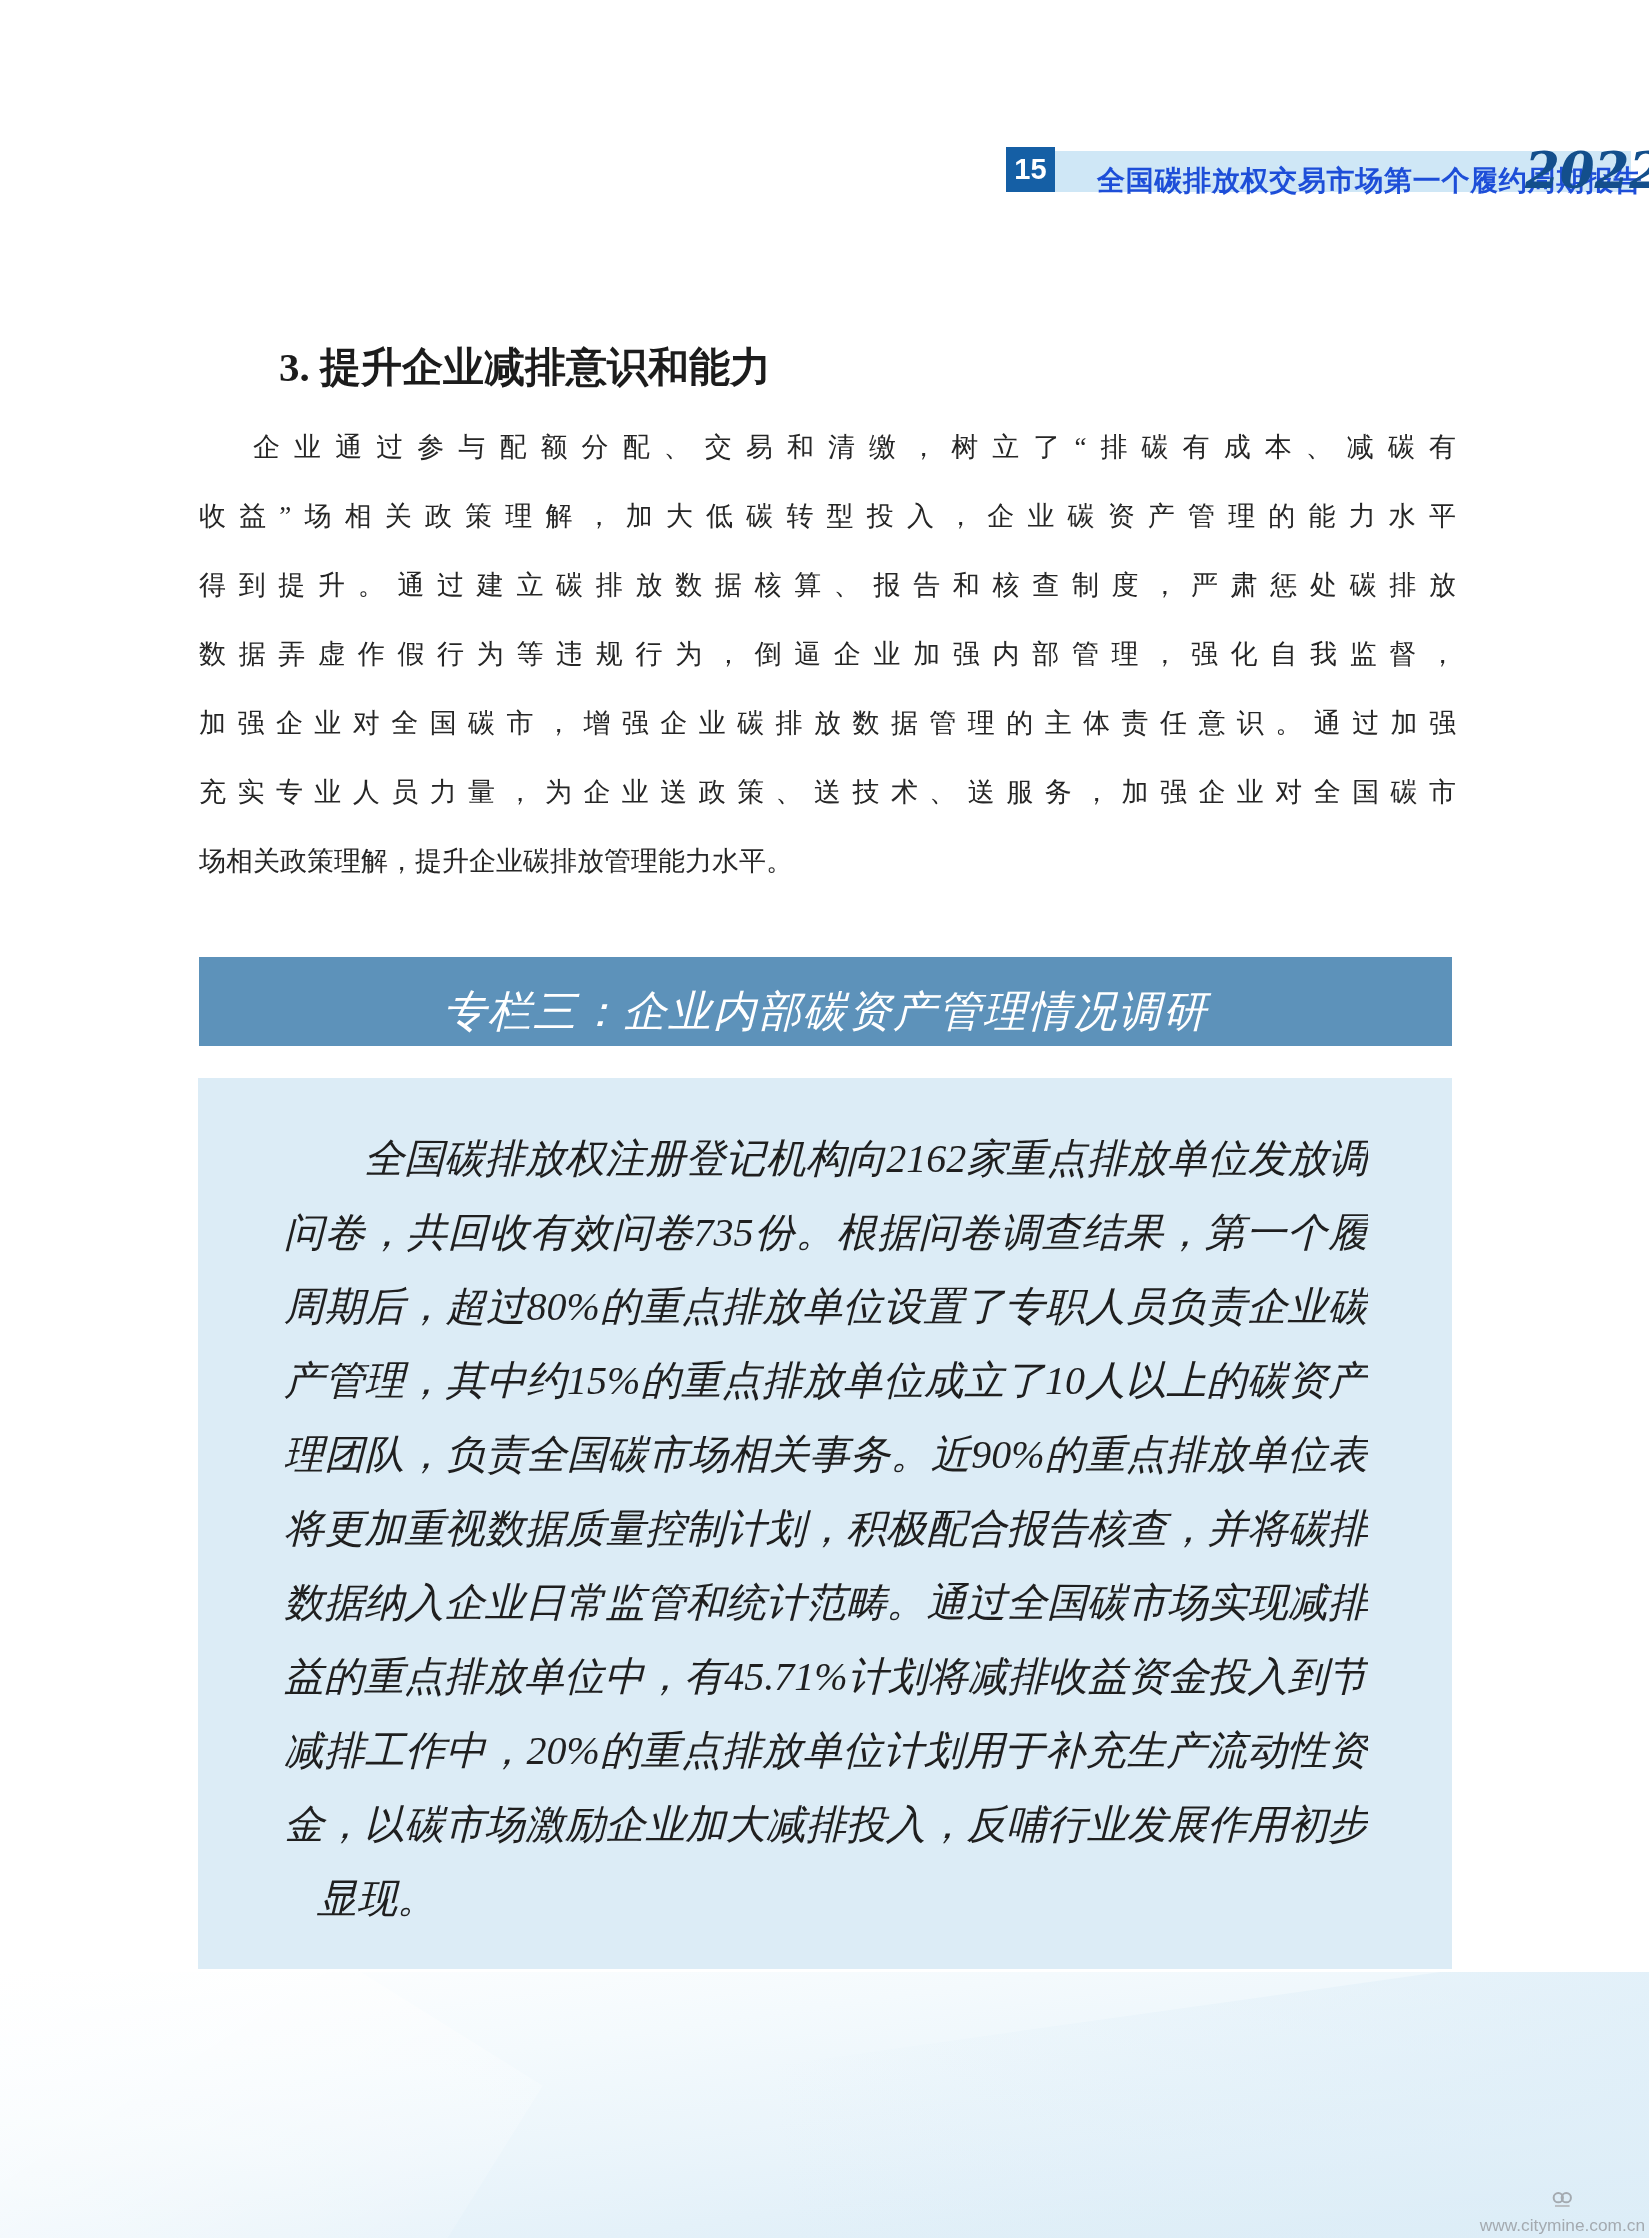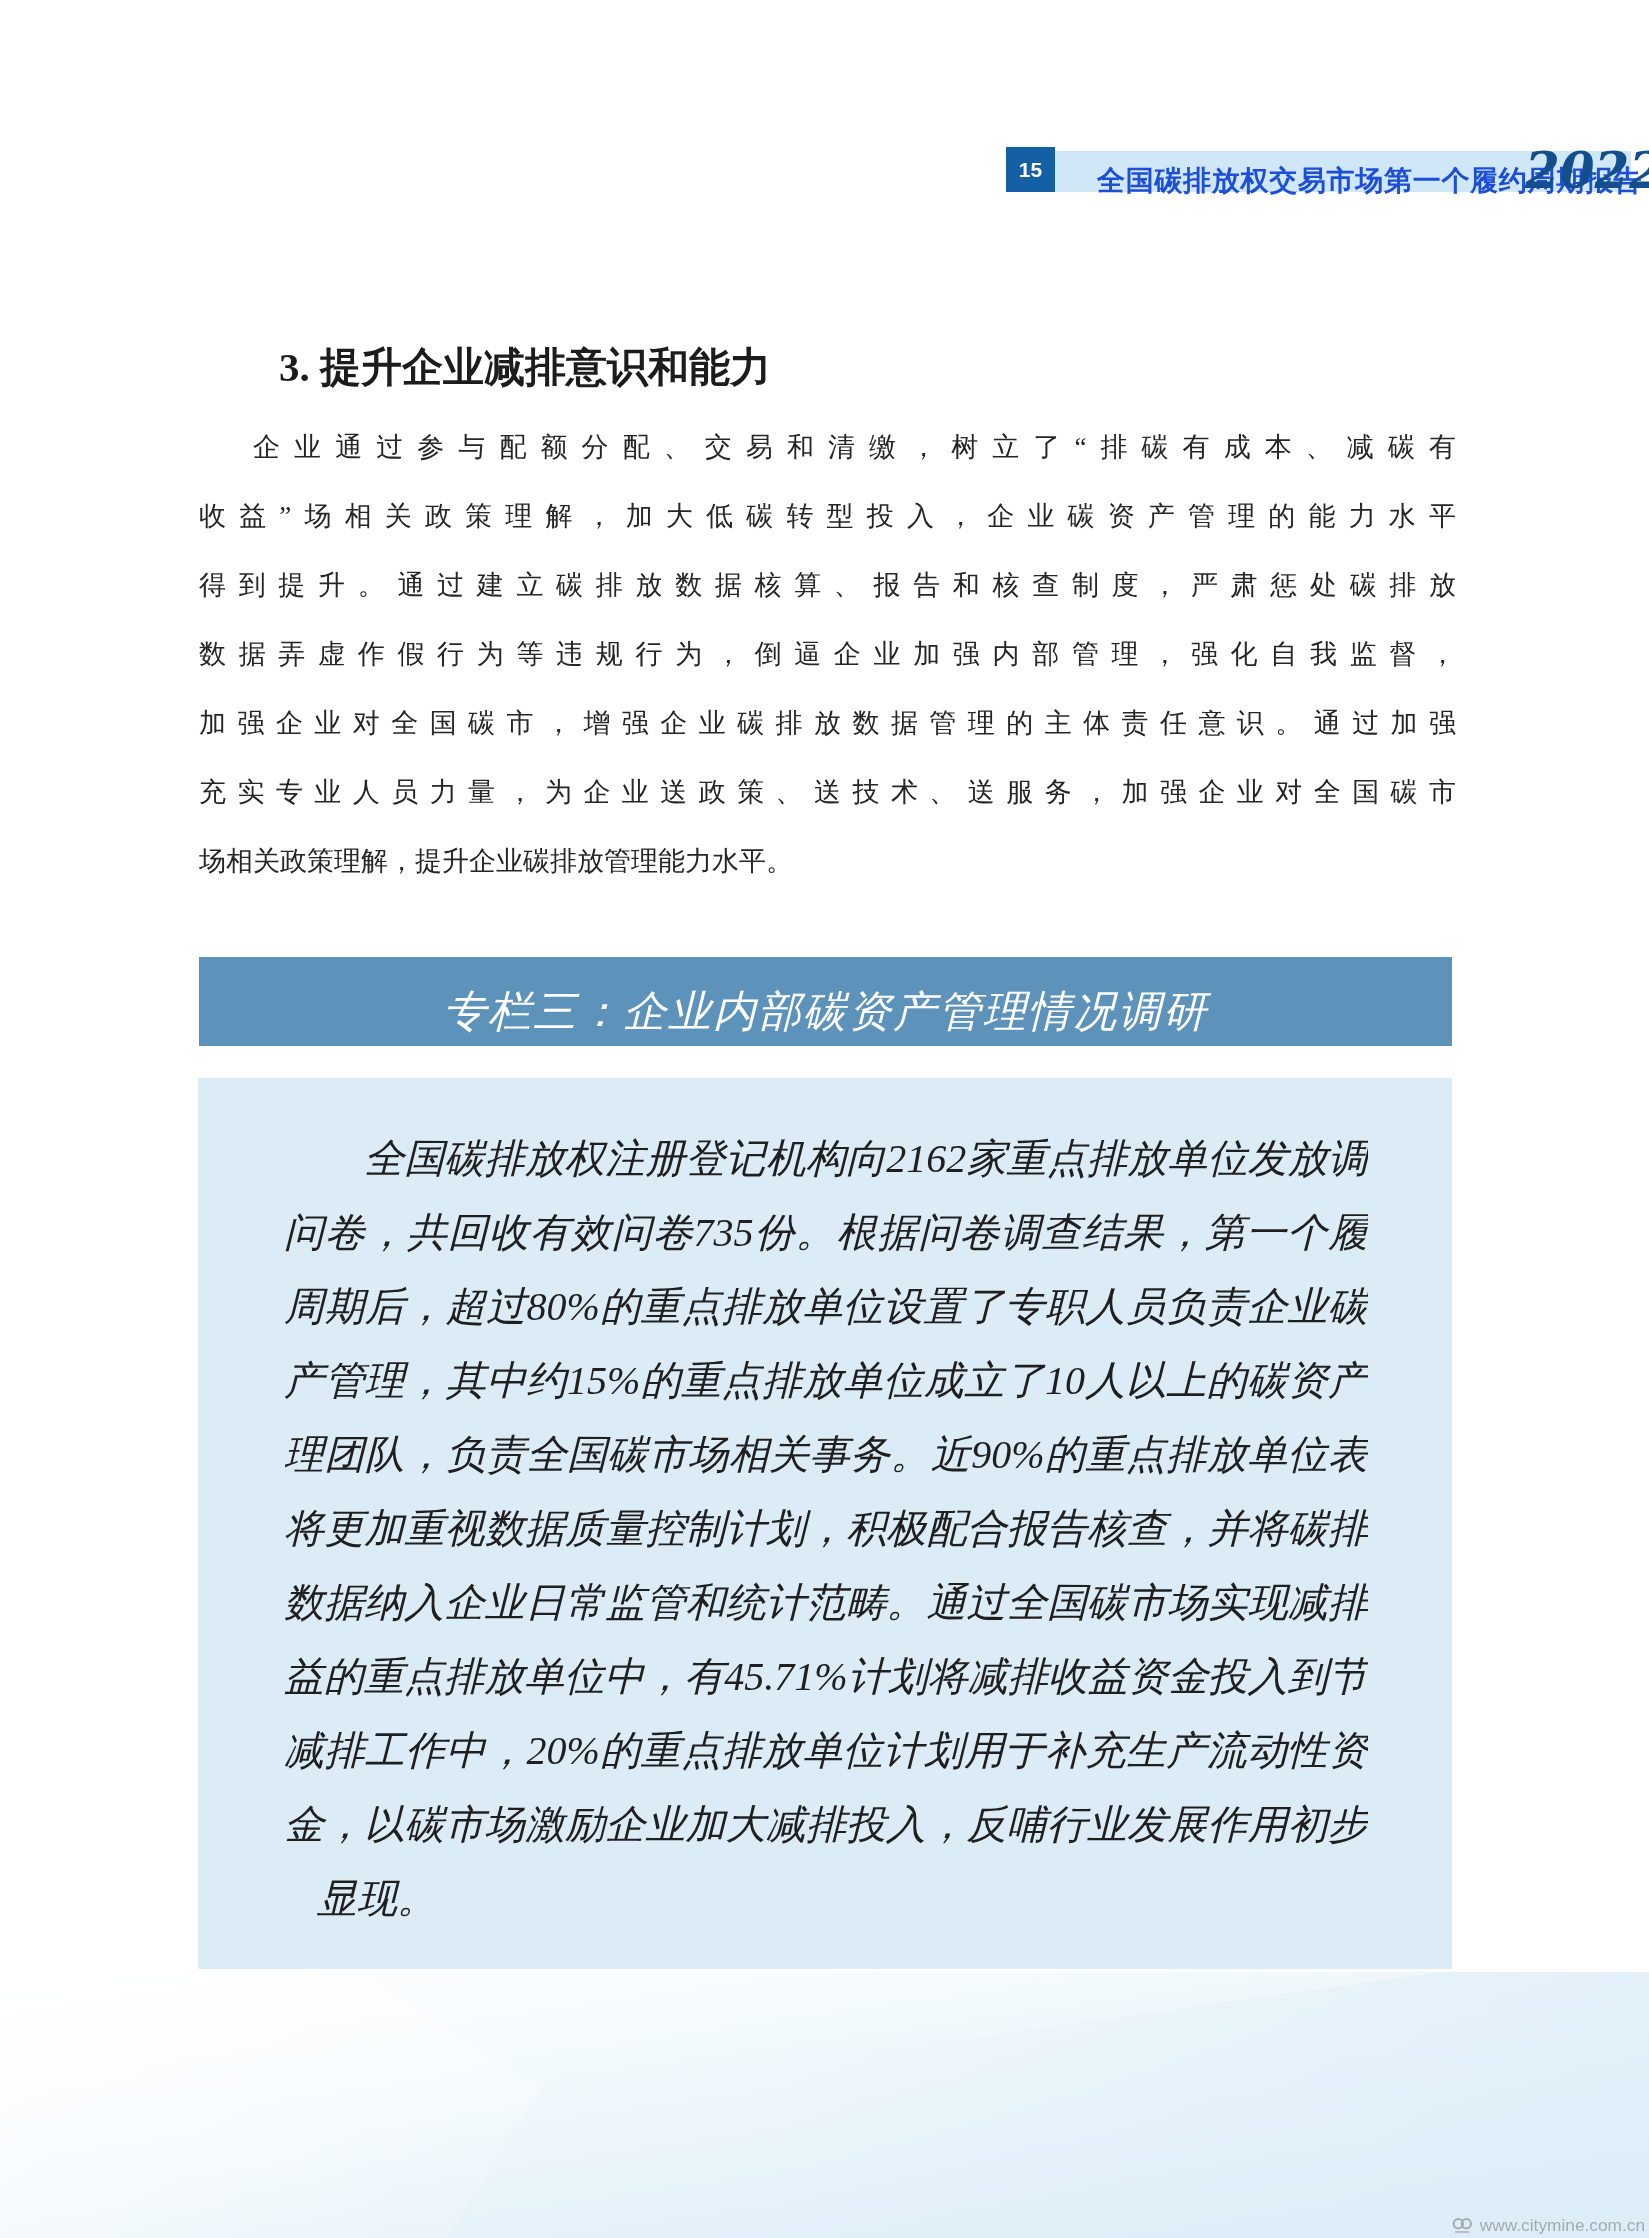--- a/index.html
+++ b/index.html
@@ -20,21 +20,21 @@
     background:#cfe7f6;
   }
   .hdr-pagenum{
     position:absolute;
     left:1006px; top:147px;
     width:49px; height:45px;
     background:#155fa5;
     color:#ffffff;
     font-family:"Liberation Sans","DejaVu Sans",sans-serif;
     font-weight:bold;
-    font-size:21px;
+    font-size:29px;
     display:flex;align-items:center;justify-content:center;
   }
   .hdr-title{
     position:absolute;
     left:1097px; top:162px;
     font-family:"Liberation Sans","DejaVu Sans",sans-serif;
     font-weight:bold;
     font-size:28px;
     letter-spacing:0.7px;
     color:#1d4ed8;
@@ -144,20 +144,21 @@
 
   
   .watermark{
     position:absolute;
     right:4px; bottom:2.7px;
     display:flex;align-items:center;gap:6.6px;
     color:#a4aab0;
     font-family:"Liberation Sans","DejaVu Sans",sans-serif;
     font-size:17.3px;
     white-space:nowrap;
+    flex-direction:column;
   }
   .watermark svg{display:block;}
 </style>
 </head>
 <body>
 
 <div class="page">
 
   <div class="hdr-strip"></div>
   <div class="hdr-pagenum">

